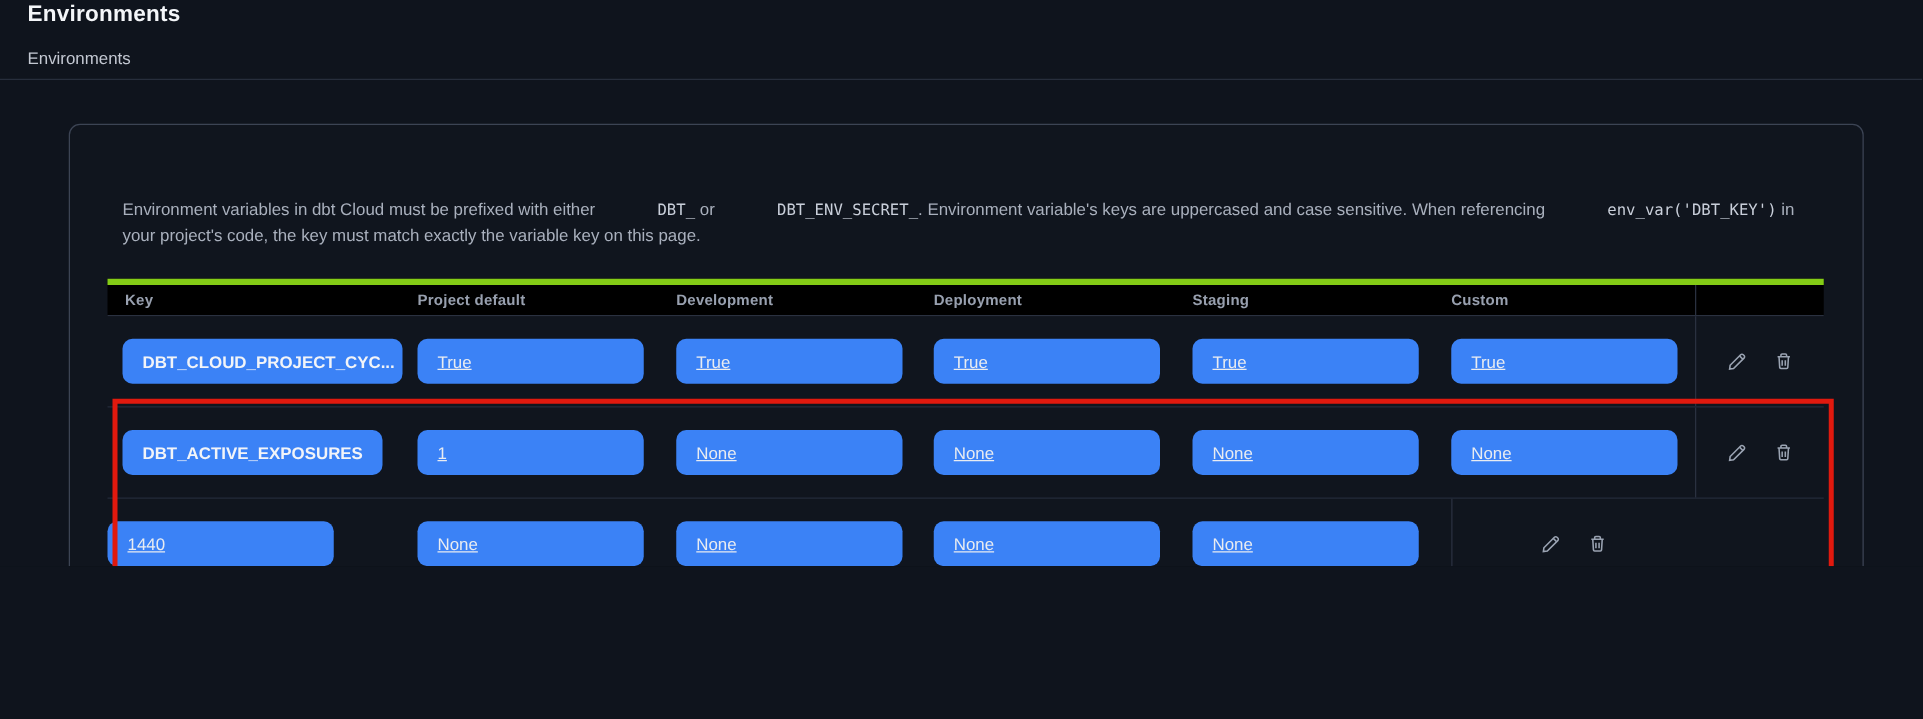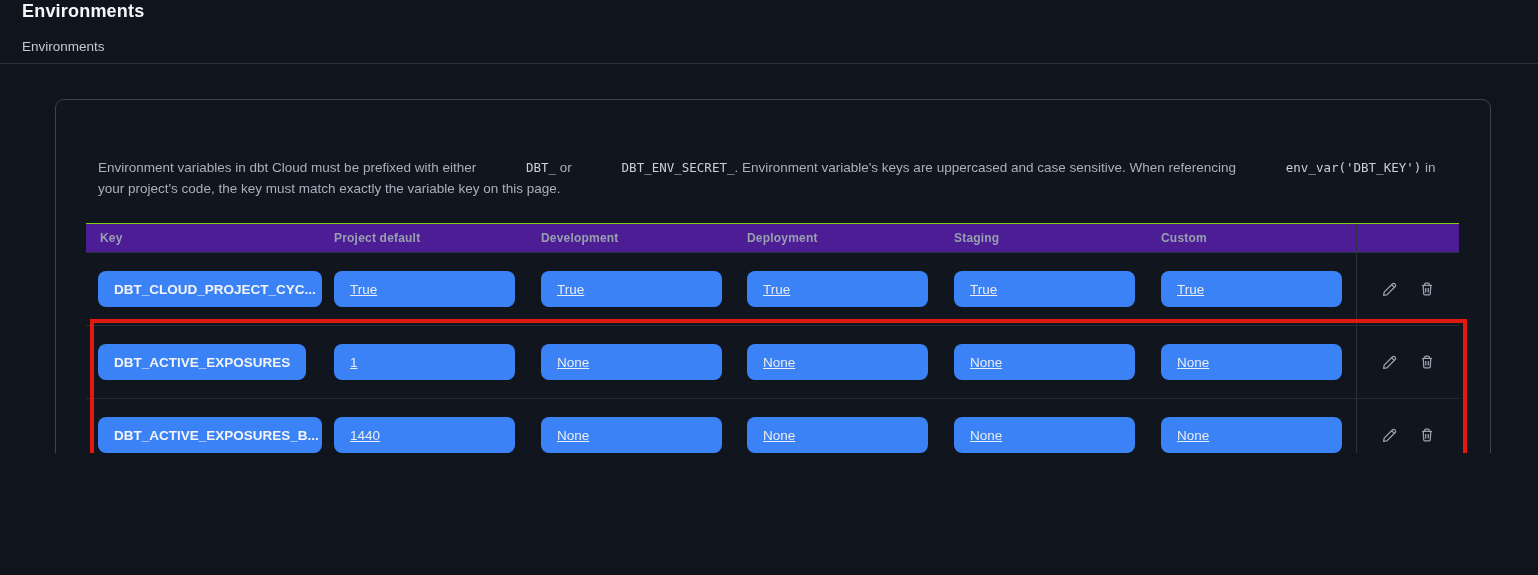--- a/index.html
+++ b/index.html
@@ -43,22 +43,22 @@
   .code {
     font-family:"DejaVu Sans Mono", monospace; font-size:12.5px; color:#c9cfda;padding-left:46px;
   }
   .table { position:absolute; left:30px; top:123px; width:1373px; }
   .thead, .trow {
     display:grid;
     grid-template-columns:248px 207px 206px 207px 207px 195px 103px;
     align-items:center;
   }
   .thead {
-    height:30px; background:#4c1d95;
-    border-top:1px solid #84cc16; border-bottom:1px solid #2a3140;
+    height:30px; background:#000000;
+    border-top:5px solid #84cc16; border-bottom:1px solid #2a3140;
   }
   .th {
     font-size:12px; font-weight:bold; color:#98a0af; letter-spacing:.2px;
   }
   .th:first-child { padding-left:14px; }
   .trow { height:73px; border-bottom:1px solid #232b3a; }
   .sep-cell { border-left:1px solid #2a3140; height:100%; }
   .chip {
     height:36px; background:#3b82f6; border-radius:8px;
     display:flex; align-items:center; padding:0 16px;
@@ -188,21 +188,20 @@
                 <path d="M7.5 6 V4.5 a1 1 0 0 1 1-1 h3 a1 1 0 0 1 1 1 V6"></path>
               <path d="M5.8 6 l0.6 9.5 a1 1 0 0 0 1 0.9 h5.2 a1 1 0 0 0 1-0.9 L14.2 6"></path>
               <path d="M8.6 9 v5"></path>
                 <path d="M11.4 9 v5"></path>
             </svg>
           </button>
         </div>
       </div>
 
       <div class="trow">
-        <div><span class="chip key">DBT_ACTIVE_EXPOSURES_B...</span></div>
         <div>
             <div class="chip value">1440</div>
           </div>
         <div>
             <div class="chip value">None</div>
           </div>
         <div>
             <div class="chip value">None</div>
           </div>
         <div>

